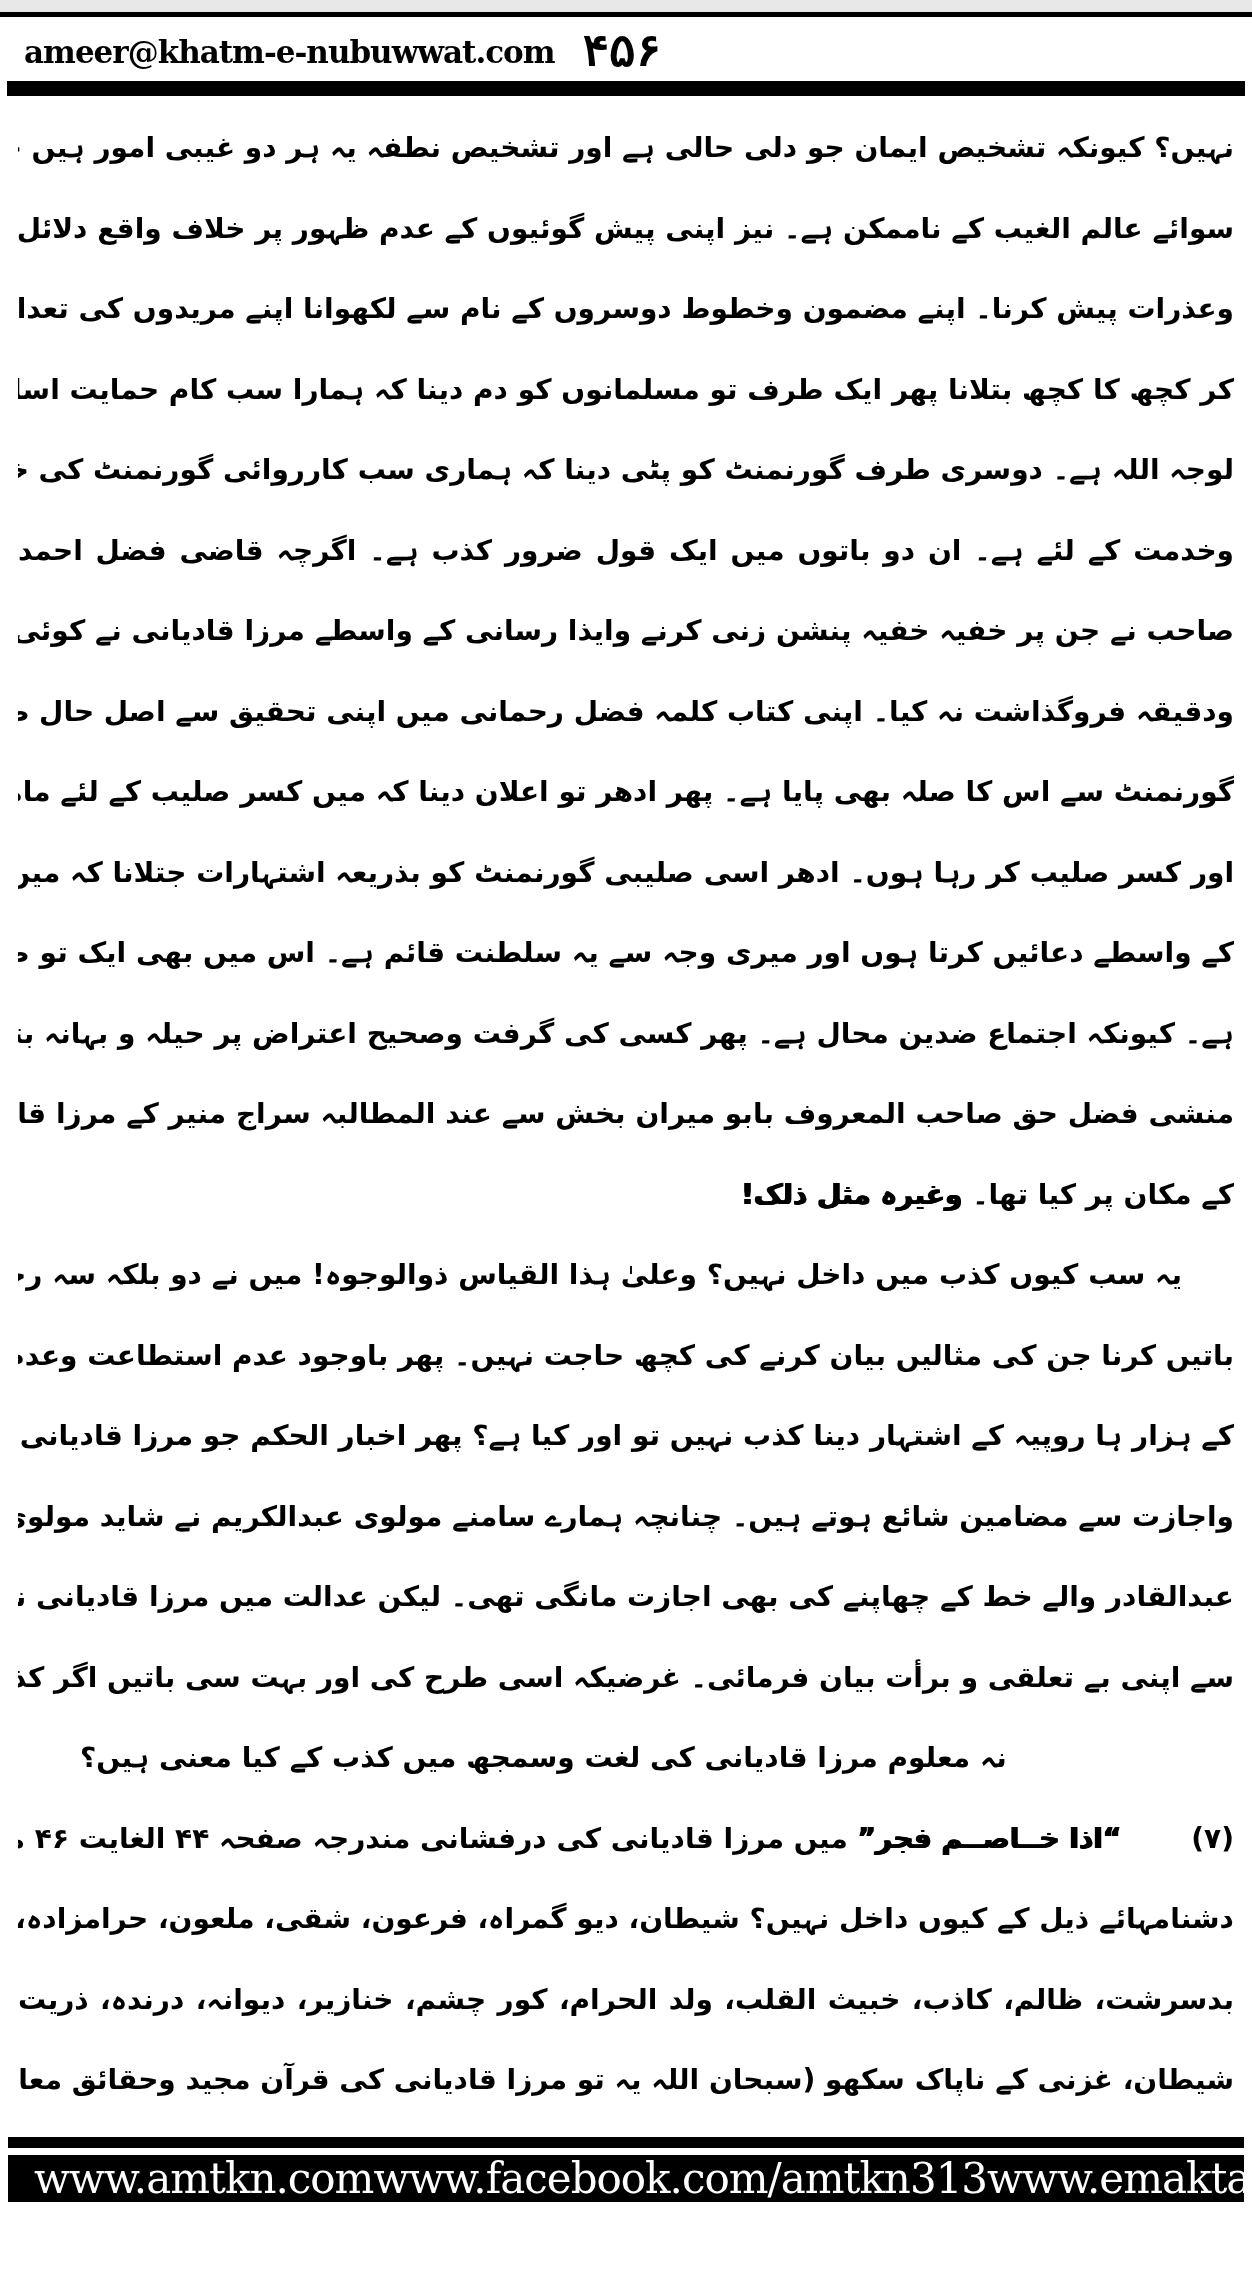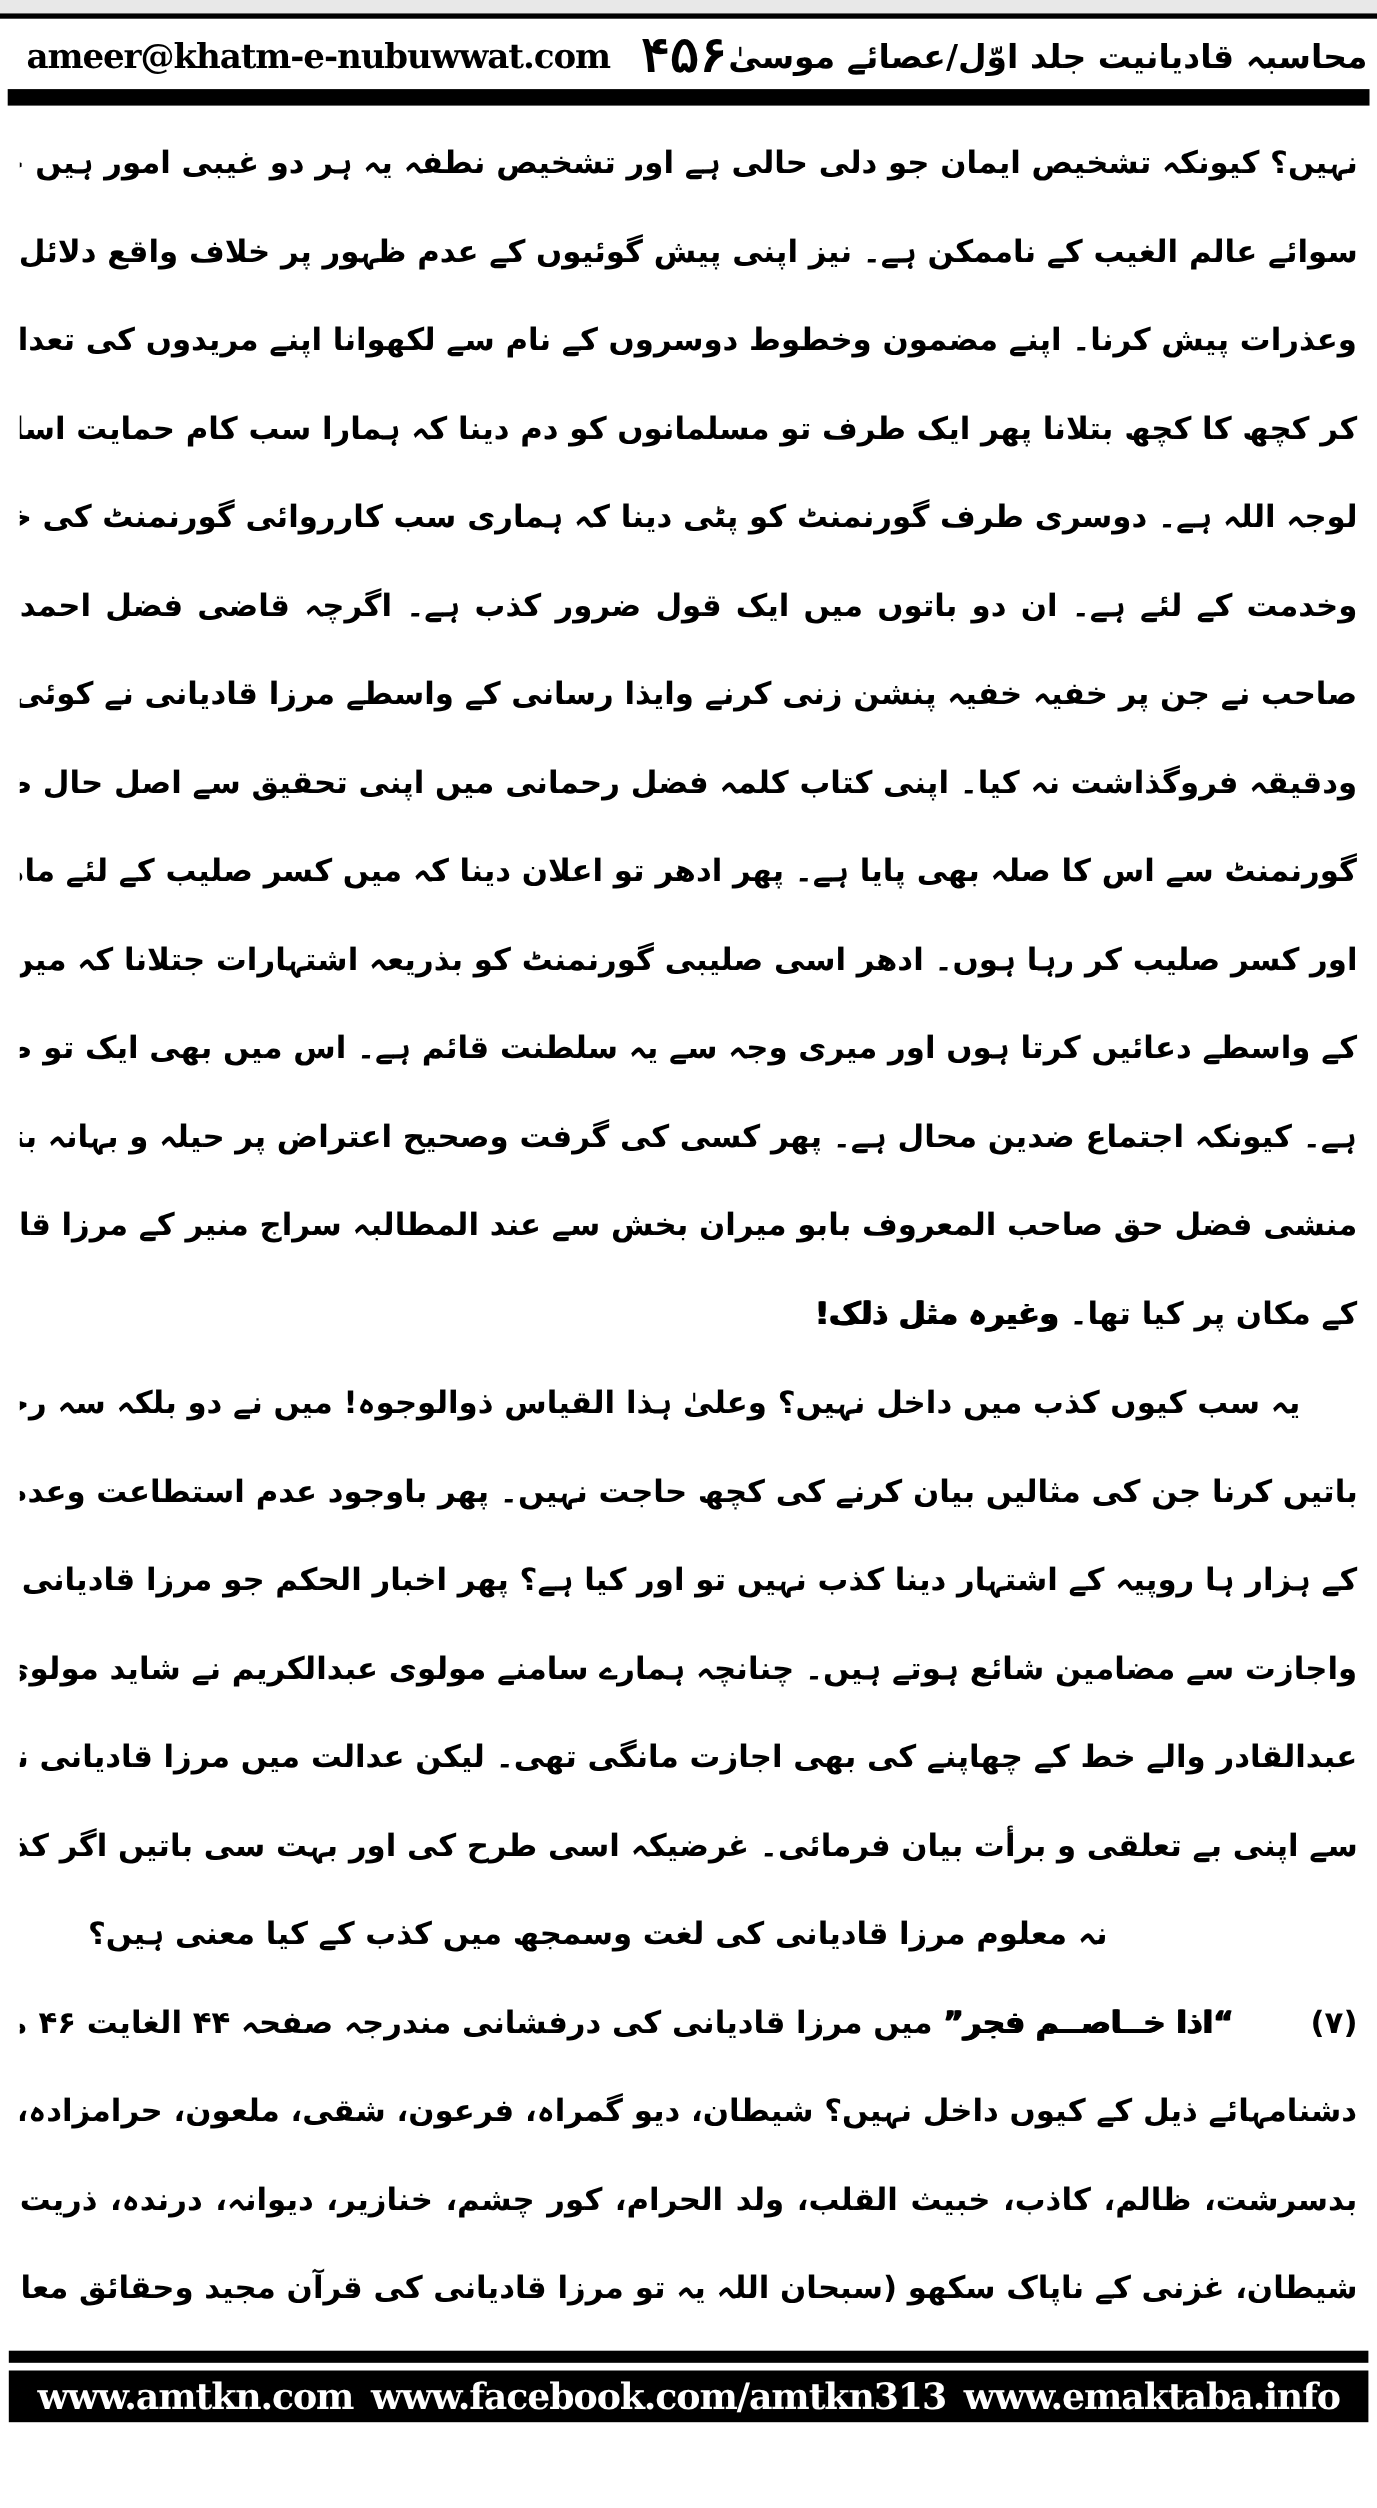--- a/index.html
+++ b/index.html
@@ -94,37 +94,36 @@
     height: 47px;
     background: #000;
     color: #fff;
     display: flex;
     align-items: center;
     justify-content: space-between;
     padding: 0 26px;
   }
   .ftr span {
     font-family: "DejaVu Serif", "Liberation Serif", serif;
-    font-weight: bold;
-    font-size: 33px;
+    font-weight: normal;
+    font-size: 42px;
     letter-spacing: -1px;
     white-space: nowrap;
   }
 </style>
 </head>
 <body>
 
 <div class="page">
 
   <div class="top-edge"></div>
 
   <header class="hdr">
     <div class="hdr-email">ameer@khatm-e-nubuwwat.com</div>
     <div class="hdr-num">۴۵۶</div>
-    <div class="hdr-title">محاسبہ قادیانیت جلد اوّل/عصائے موسیٰ</div>
   </header>
 
   <div class="hdr-rule"></div>
 
   <main class="body-text" id="body-lines">
       <div class="line"><span>نہیں؟ کیونکہ تشخیص ایمان جو دلی حالی ہے اور تشخیص نطفہ یہ ہر دو غیبی امور ہیں جن پر محیط ہونا</span></div>
       <div class="line"><span>سوائے عالم الغیب کے ناممکن ہے۔ نیز اپنی پیش گوئیوں کے عدم ظہور پر خلاف واقع دلائل</span></div>
       <div class="line"><span>وعذرات پیش کرنا۔ اپنے مضمون وخطوط دوسروں کے نام سے لکھوانا اپنے مریدوں کی تعداد بڑھا</span></div>
       <div class="line"><span>کر کچھ کا کچھ بتلانا پھر ایک طرف تو مسلمانوں کو دم دینا کہ ہمارا سب کام حمایت اسلام کے لئے</span></div>
       <div class="line"><span>لوجہ اللہ ہے۔ دوسری طرف گورنمنٹ کو پٹی دینا کہ ہماری سب کارروائی گورنمنٹ کی خیر خواہی</span></div>

